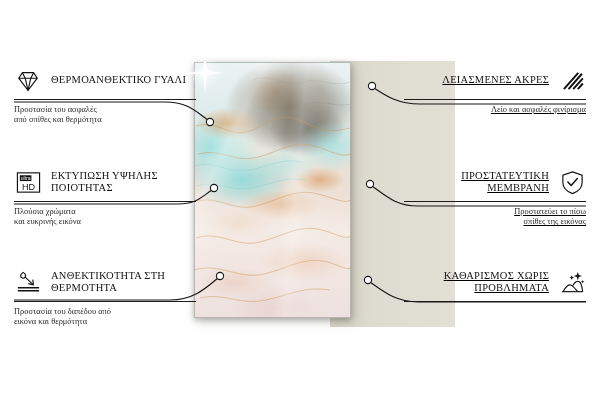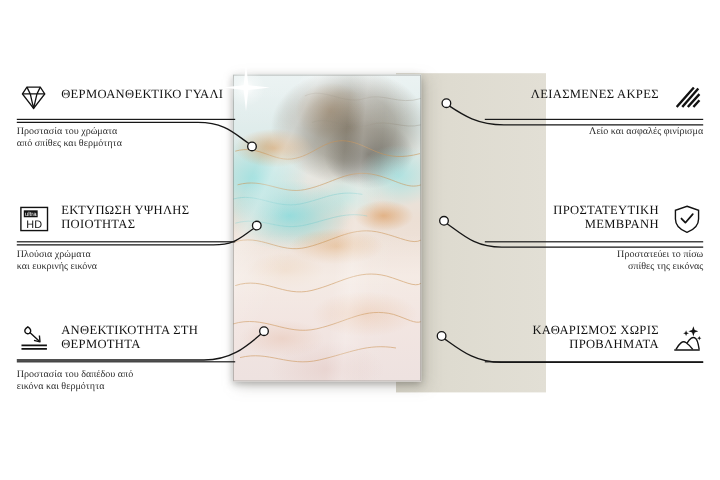--- a/index.html
+++ b/index.html
@@ -60,21 +60,21 @@
   .sparkle{
     position:absolute;left:182px;top:50px;width:46px;height:46px;pointer-events:none;
   }
 
   
   .connectors{position:absolute;left:0;top:0;width:600px;height:400px;pointer-events:none;}
 
   
   .feat{position:absolute;width:182px;}
   .feat.left{left:14px;text-align:left;}
-  .feat.right{left:404px;text-align:right;}
+  .feat.right{left:404px;text-align:right;text-decoration:underline;}
   .feat-head{display:flex;align-items:center;gap:9px;}
   .feat.right .feat-head{flex-direction:row-reverse;}
   .feat-icon{width:28px;height:28px;flex:0 0 28px;display:flex;align-items:flex-end;justify-content:center;}
   .feat-title{
     font-family:"Liberation Serif", serif;
     font-size:10.5px;line-height:12.5px;letter-spacing:.25px;color:#121212;
     font-weight:400;text-transform:uppercase;
   }
   .rule{height:1px;background:#1a1a1a;margin:5px 0 5px 0;}
   .feat-desc{
@@ -160,21 +160,21 @@
       <span class="feat-icon">
         <svg viewBox="0 0 28 28" width="26" height="26" fill="none" stroke="#121212" stroke-width="1.2">
           <path d="M4,11 L8,5 L20,5 L24,11 L14,24 Z"></path>
           <path d="M4,11 L24,11 M8,5 L11,11 L14,24 M20,5 L17,11 L14,24 M11,11 L17,11"></path>
         </svg>
       </span>
       <span class="feat-title">ΘΕΡΜΟΑΝΘΕΚΤΙΚΟ ΓΥΑΛΙ</span>
     </div>
     <div class="rule"></div>
     <div class="feat-desc">
-      <div>Προστασία του χρώματα</div>
+      <div>Προστασία του ασφαλές</div>
       <div>από σπίθες και θερμότητα</div>
     </div>
   </div>
 
   <div class="feat left f2">
     <div class="feat-head">
       <span class="feat-icon">
         <svg viewBox="0 0 28 28" width="27" height="27">
           <rect x="2.5" y="4" width="23" height="20" fill="none" stroke="#121212" stroke-width="1.2"></rect>
           <rect x="5" y="6.5" width="12" height="6" fill="#121212"></rect>

